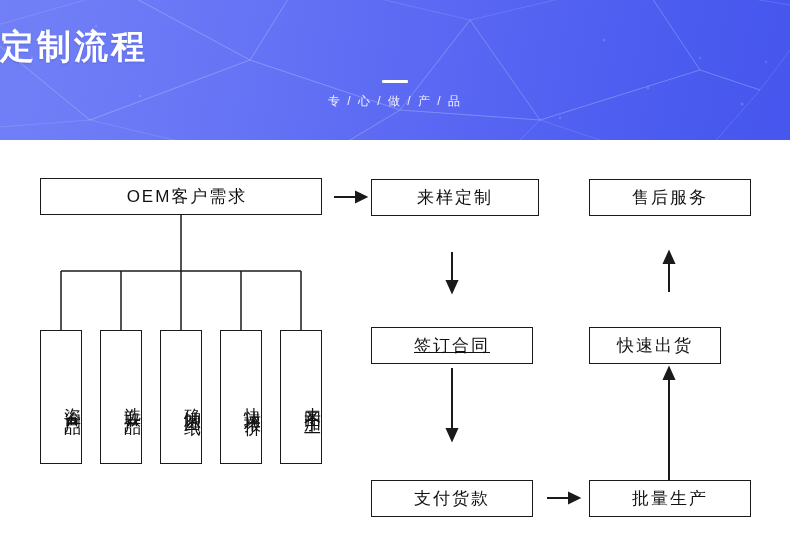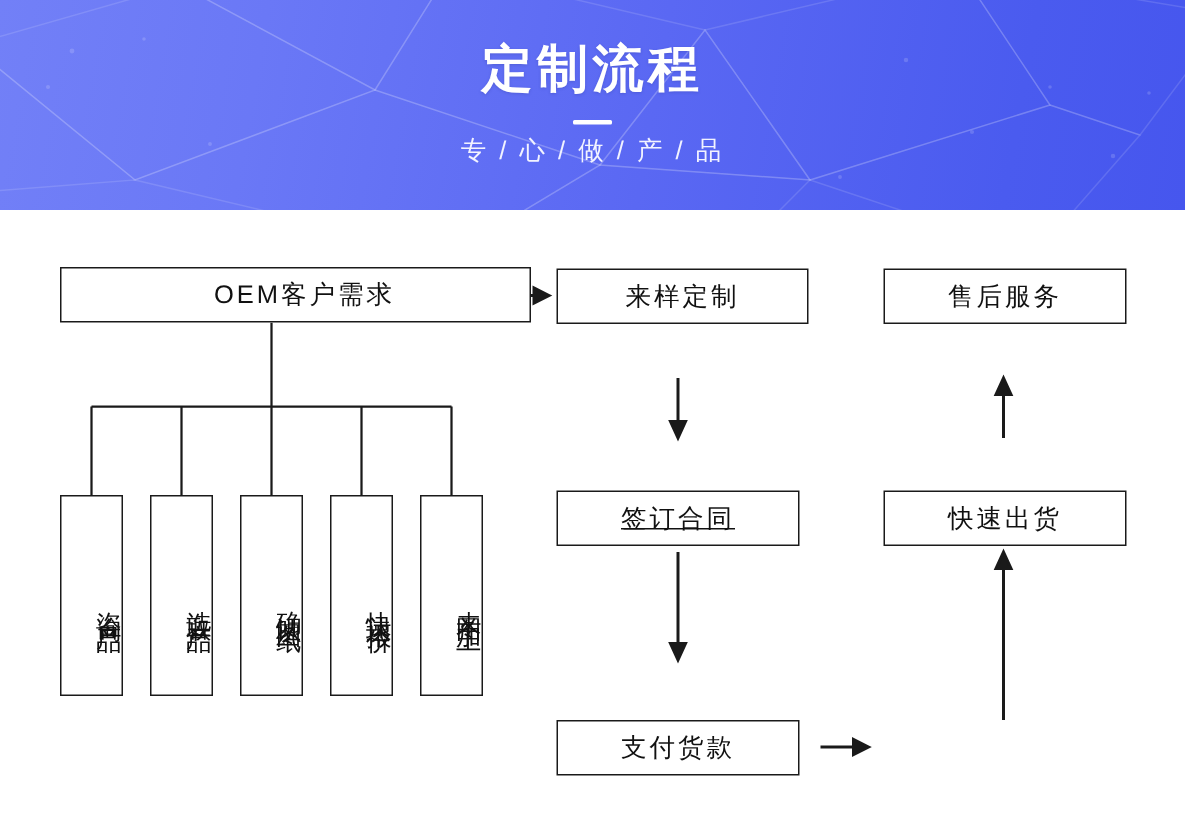--- a/index.html
+++ b/index.html
@@ -33,21 +33,21 @@
   #banner-poly {
     position: absolute;
     left: 0; top: 0;
     width: 790px; height: 140px;
   }
   #banner-title {
     position: absolute;
     left: 0;
     top: 24px;
     width: 790px;
-    text-align: center;
+    text-align: left;
     color: #ffffff;
     font-size: 34px;
     font-weight: bold;
     letter-spacing: 3px;
     line-height: 44px;
     text-shadow: 0 1px 2px rgba(40,50,140,0.25);
   }
   #banner-divider {
     position: absolute;
     left: 50%;
@@ -58,21 +58,21 @@
     background: #ffffff;
     border-radius: 1px;
   }
   #banner-subtitle {
     position: absolute;
     left: 0;
     top: 90px;
     width: 790px;
     text-align: center;
     color: #f2f3ff;
-    font-size: 17px;
+    font-size: 12px;
     letter-spacing: 2px;
     line-height: 22px;
   }
 
   
   #flow {
     position: absolute;
     left: 0;
     top: 140px;
     width: 790px;
@@ -188,29 +188,30 @@
         <line x1="669" y1="340" x2="669" y2="236"></line>
         <polygon points="669,228 664,239 674,239"></polygon>
       </g>
 
       <g stroke="#1a1a1a" stroke-width="2" fill="#1a1a1a">
         <line x1="669" y1="152" x2="669" y2="120"></line>
         <polygon points="669,112 664,123 674,123"></polygon>
       </g>
     </svg>
 
-    <div class="node wide" style="left:40px; top:38px; width:314px; height:37px;padding-left:12px;">OEM客户需求</div>
+    <div class="node wide" style="left:40px; top:38px; width:282px; height:37px;padding-left:12px;">OEM客户需求</div>
 
     <div class="node vertical" style="left:40px; top:190px; width:42px; height:134px;">咨询产品</div>
     <div class="node vertical" style="left:100px; top:190px; width:42px; height:134px;">选取产品</div>
     <div class="node vertical" style="left:160px; top:190px; width:42px; height:134px;">确认图纸</div>
     <div class="node vertical" style="left:220px; top:190px; width:42px; height:134px;">快速报价</div>
     <div class="node vertical" style="left:280px; top:190px; width:42px; height:134px;">来图加工</div>
 
     <div class="node wide" style="left:371px; top:39px; width:168px; height:37px;">来样定制</div>
     <div class="node wide" style="left:371px; top:187px; width:162px; height:37px;text-decoration:underline;">签订合同</div>
     <div class="node wide" style="left:371px; top:340px; width:162px; height:37px;">支付货款</div>
 
     <div class="node wide" style="left:589px; top:39px; width:162px; height:37px;">售后服务</div>
-    <div class="node wide" style="left:589px; top:187px; width:162px; height:37px;">快速出货</div>
+    <div class="node wide" style="left:589px; top:187px; width:132px; height:37px;">快速出货</div>
+    <div class="node wide" style="left:589px; top:340px; width:162px; height:37px;">批量生产</div>
 
   </div>
 </div>
 
 </body></html>

